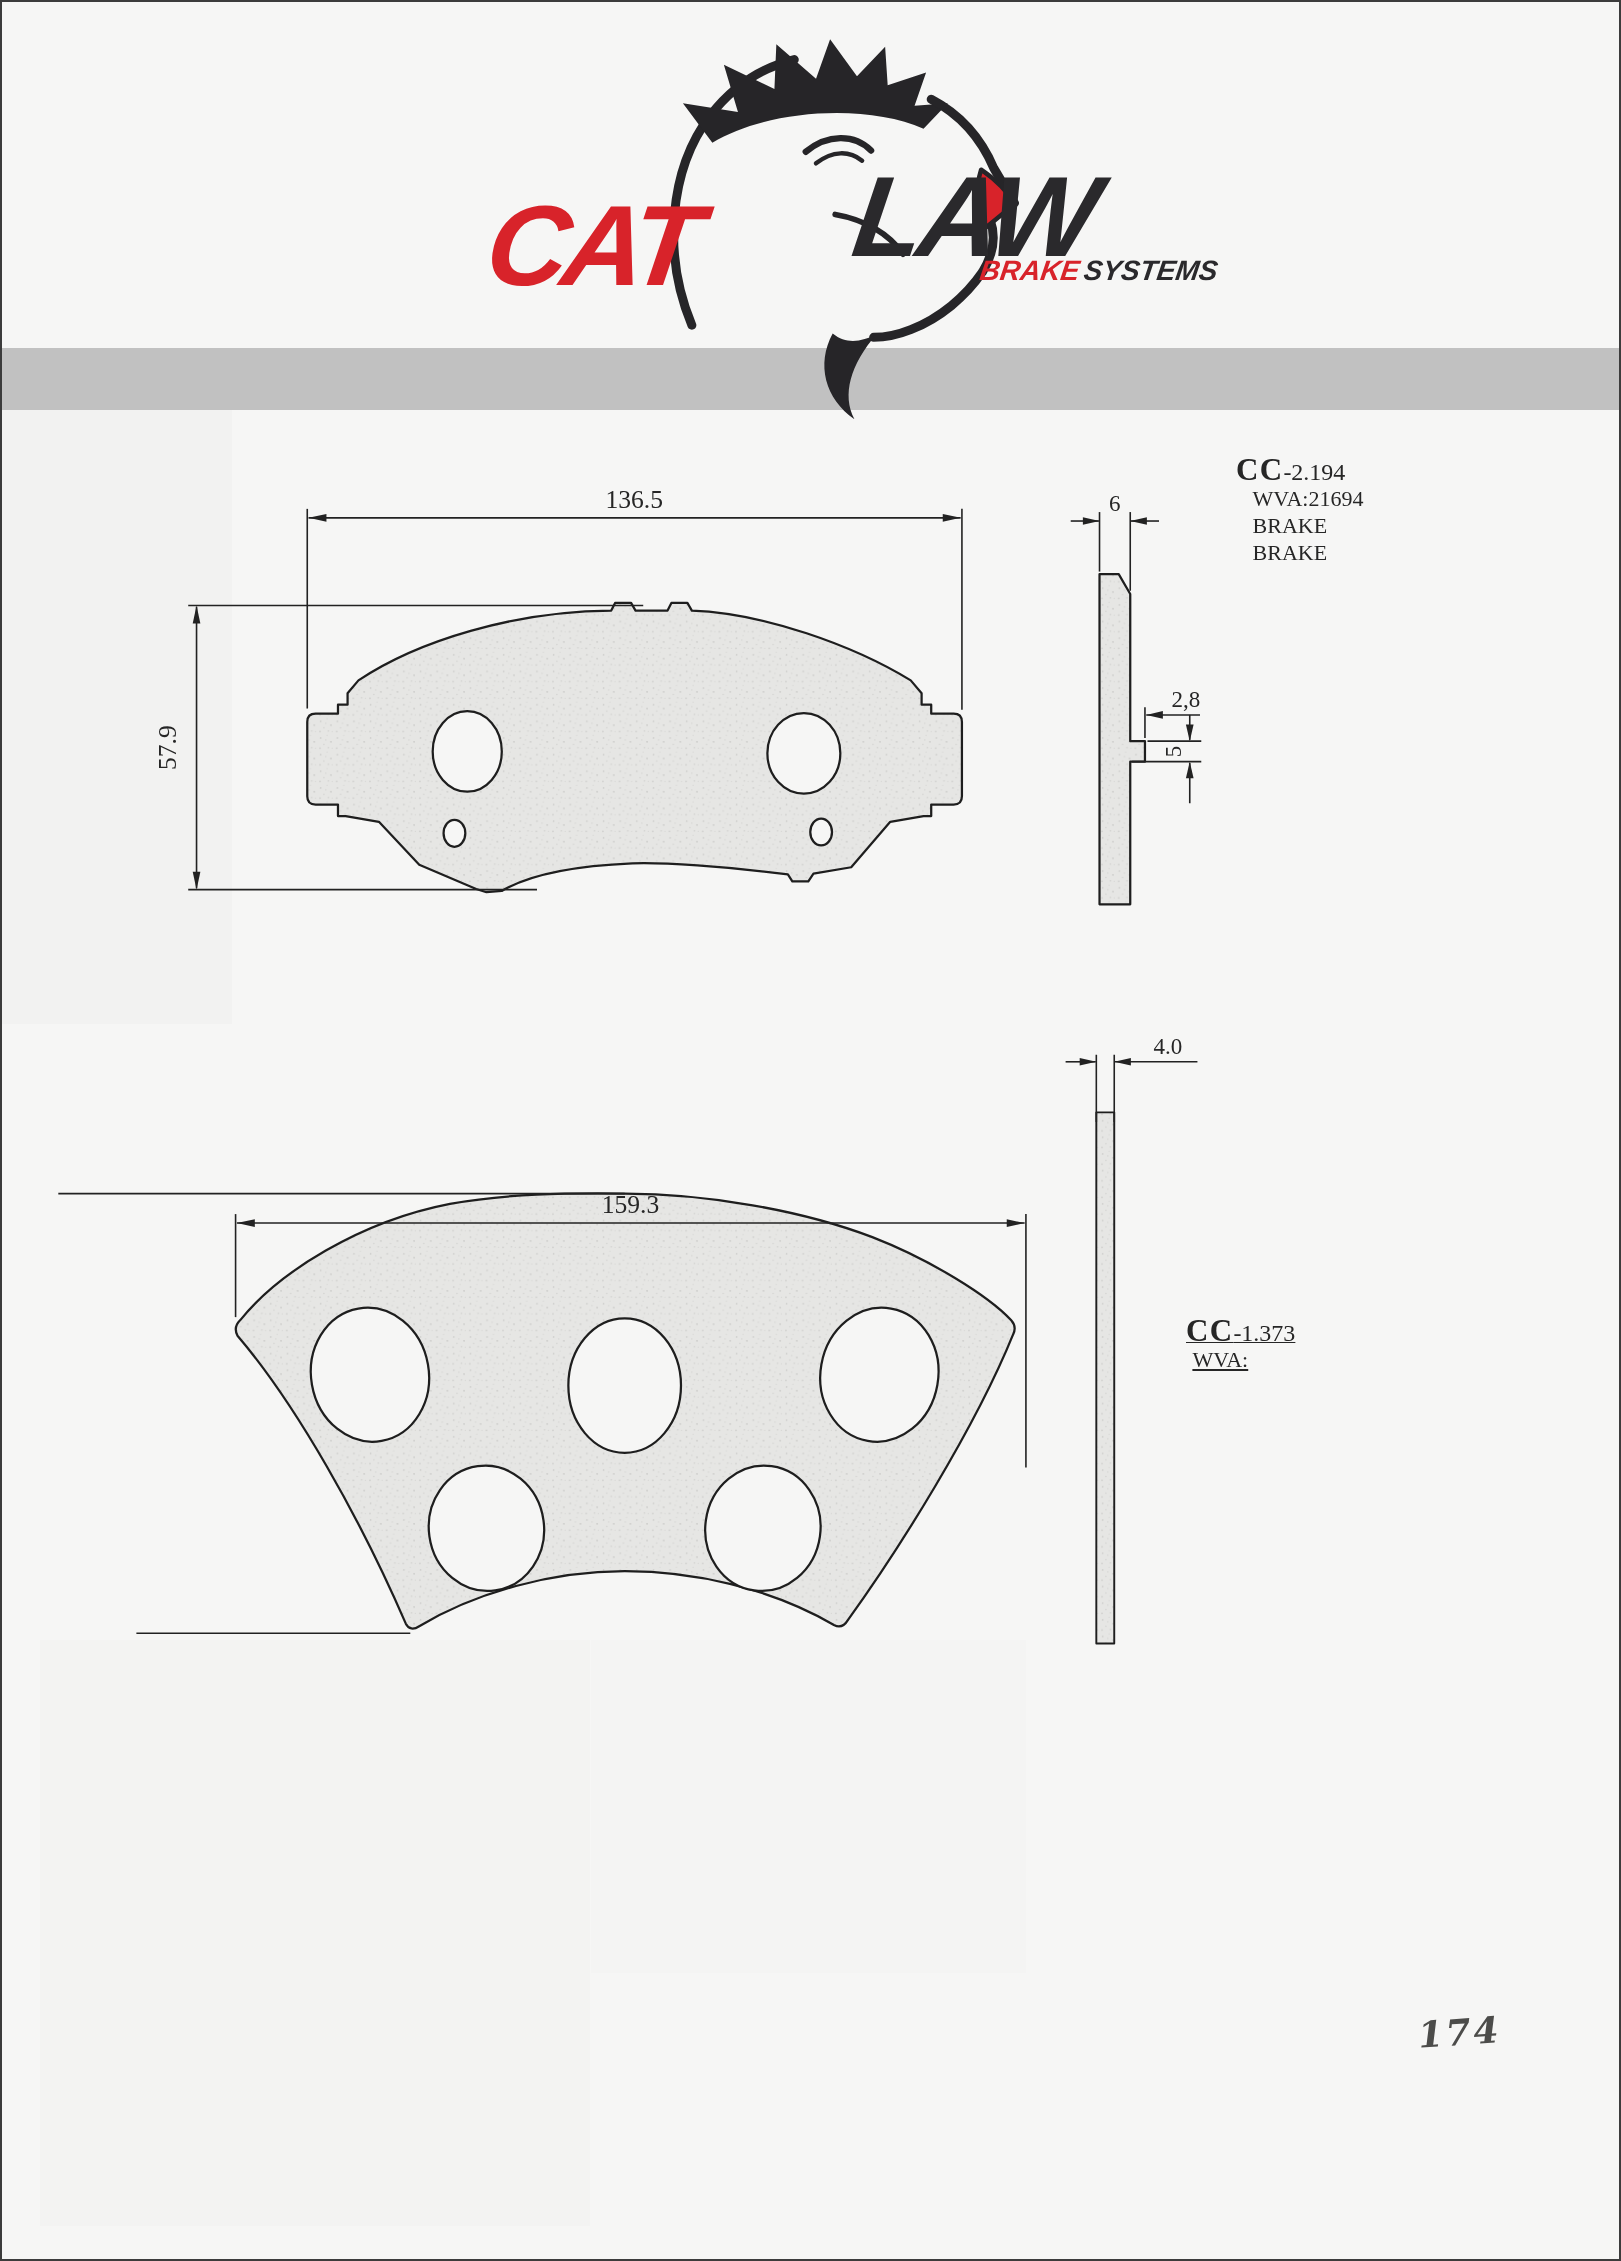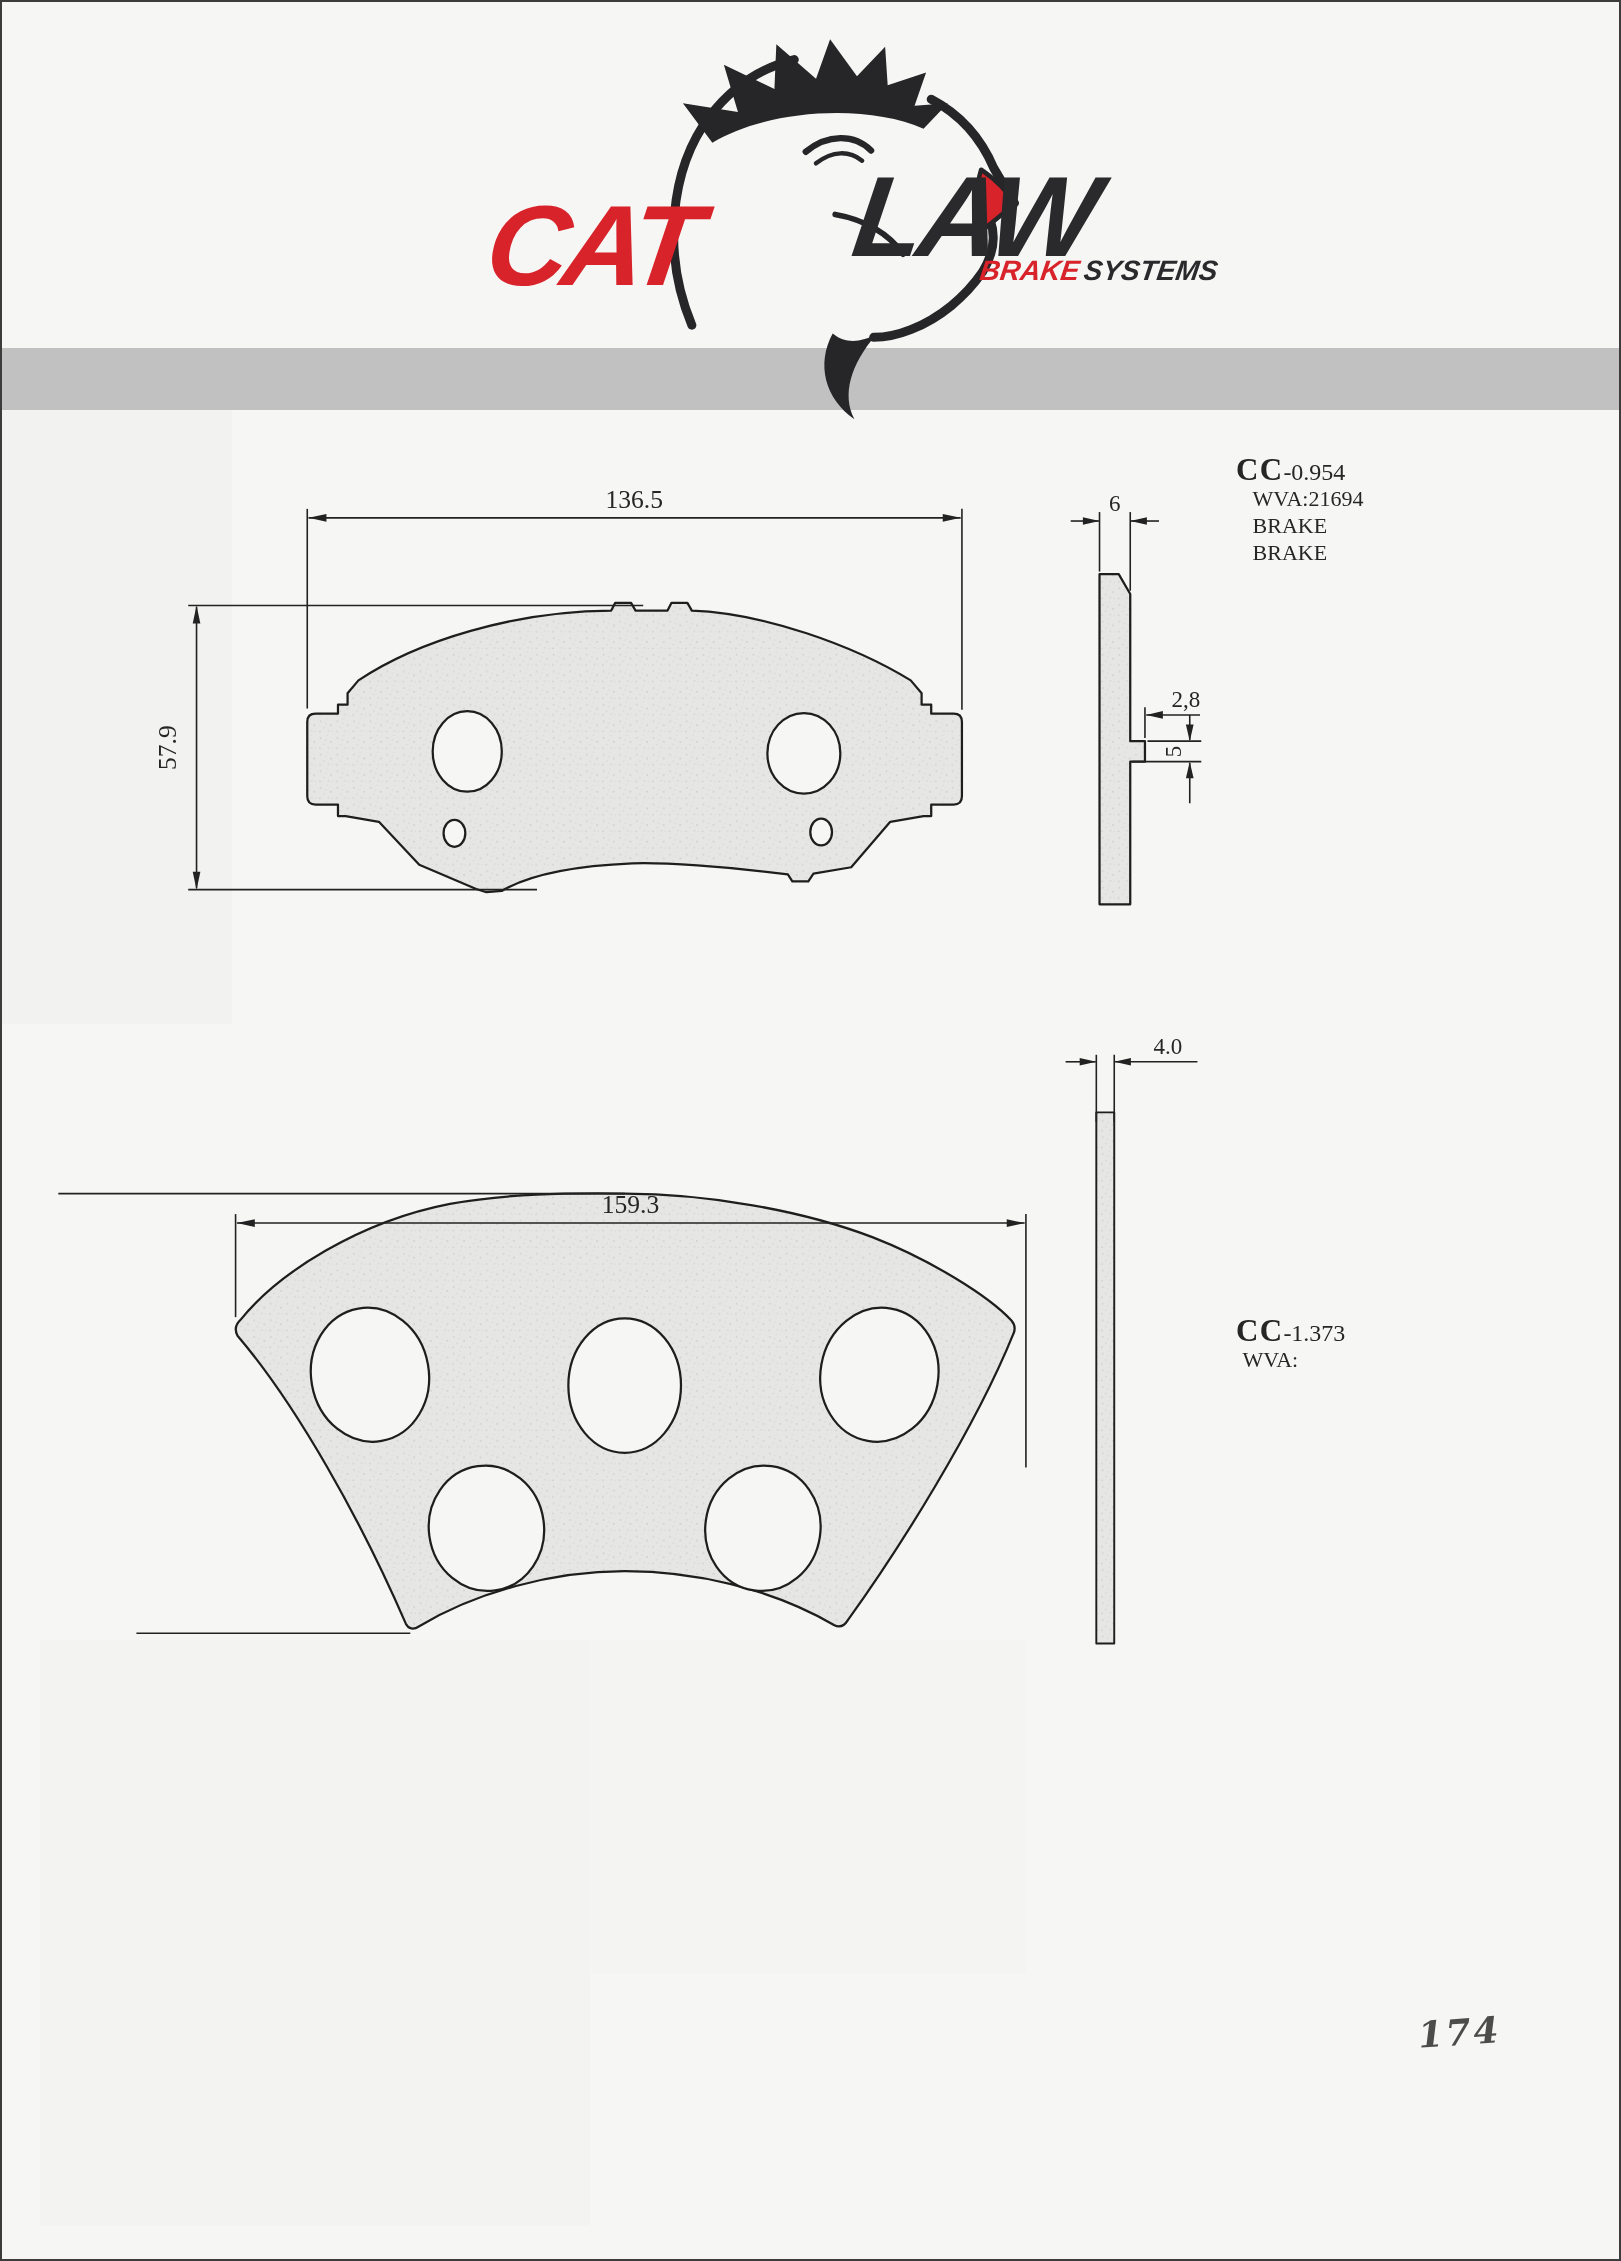--- a/index.html
+++ b/index.html
@@ -21,21 +21,21 @@
     transform:skewX(-8deg);}
   .tag-brake{left:978px;color:#d8232a;}
   .tag-systems{left:1082px;color:#2a292c;}
   
   .dlabel{position:absolute;color:#262626;}
   .dlabel .row1{white-space:nowrap;}
   .cc{font:700 31px/1 "Liberation Serif",serif;letter-spacing:1.3px;}
   .code{font:400 24px/1 "Liberation Serif",serif;}
   .sub{font:400 22px/27px "Liberation Serif",serif;margin-left:16.6px;white-space:nowrap;}
   .label1{left:1234px;top:452px;}
-  .label2{left:1234px;top:1313px;}
+  .label2{left:1184px;top:1313px;text-decoration:underline;}
   
   .pageno{position:absolute;left:1416px;top:2012px;
     font:italic 700 36px/1 "DejaVu Serif",serif;color:#4c4c4a;
     letter-spacing:2.6px;transform:rotate(-4deg);}
 </style>
 </head>
 <body>
 
 <div class="page">
 
@@ -198,21 +198,21 @@
       <g fill="#222" stroke="none">
         <polygon points="1710,1656 1684,1650 1684,1662"></polygon>
         <polygon points="1738,1656 1764,1650 1764,1662"></polygon>
       </g>
       <text x="1822" y="1644" text-anchor="middle" font-size="36" fill="#262626" font-family="Liberation Serif, serif">4.0</text>
     </g>
   </svg>
 
   <div class="dlabel label1">
     <div class="row1">
-      <span class="cc">CC</span><span class="code">-0.954</span>
+      <span class="cc">CC</span><span class="code">-2.194</span>
     </div>
     <div class="sub">WVA:21694</div>
     <div class="sub">BRAKE</div>
     <div class="sub">BRAKE</div>
   </div>
 
   <div class="dlabel label2">
     <div class="row1">
       <span class="cc">CC</span><span class="code">-1.373</span>
     </div>

